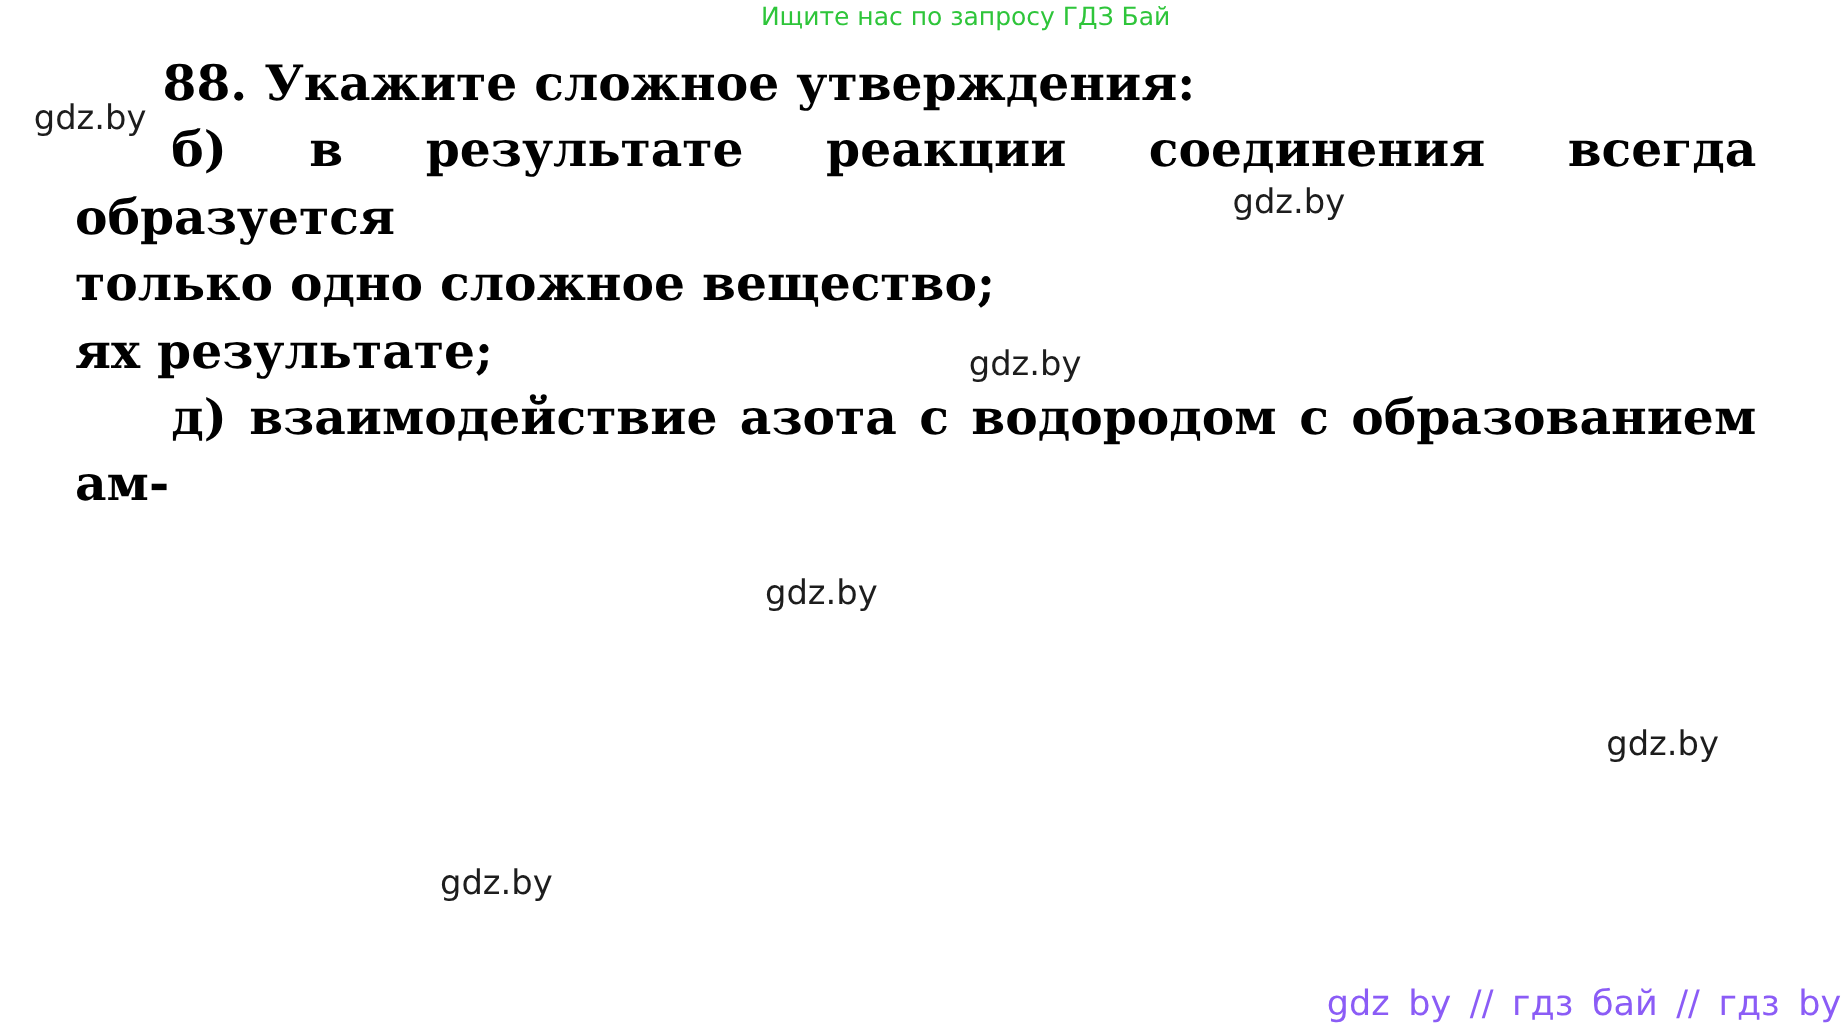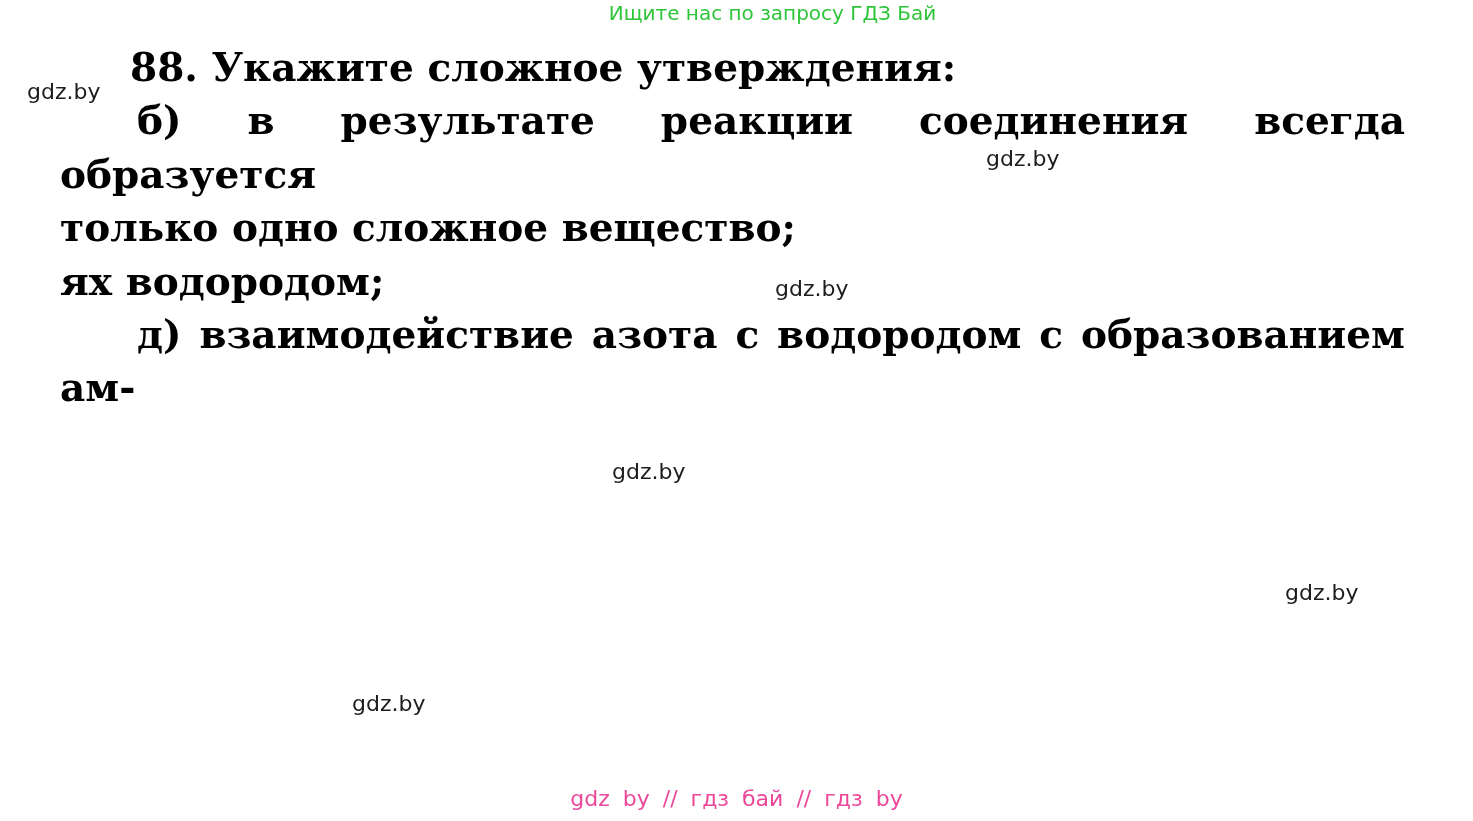--- a/index.html
+++ b/index.html
@@ -49,43 +49,43 @@
   sub {
     font-size: 26px;
     line-height: 0;
     vertical-align: -9px;
   }
 
   
   .watermark {
     position: absolute;
     font-family: "DejaVu Sans", "Liberation Sans", sans-serif;
-    font-size: 22px;
+    font-size: 27px;
     font-weight: 400;
     color: #1d1d1d;
     white-space: nowrap;
   }
   .w1 { left: 27px;   top: 79px;  }
   .w2 { left: 986px;  top: 146px; }
   .w3 { left: 775px;  top: 276px; }
   .w4 { left: 612px;  top: 459px; }
   .w5 { left: 1285px; top: 580px; }
   .w6 { left: 352px;  top: 691px; }
 
   
   .promo-bottom {
     position: absolute;
     top: 786px;
     left: 0;
     width: 100%;
-    text-align: center;
+    text-align: right;
     font-family: "DejaVu Sans", "Liberation Sans", sans-serif;
-    font-size: 22px;
+    font-size: 28px;
     font-weight: 400;
-    color: #ec4899;
+    color: #8b5cf6;
     word-spacing: 6px;
   }
 </style>
 </head>
 <body>
 
 <div class="promo-top">Ищите нас по запросу ГДЗ Бай</div>
 
 <main class="problem">
 
@@ -93,21 +93,21 @@
 
 
 
   <div class="line first full">б) в результате реакции соединения всегда образуется</div>
 
   <div class="line">только одно сложное вещество;</div>
 
 
 
 
-  <div class="line">ях водородом;</div>
+  <div class="line">ях результате;</div>
 
   <div class="line first full">д) взаимодействие азота с водородом с образованием ам-</div>
 
 </main>
 
 <span class="watermark w1">gdz.by</span>
 <span class="watermark w2">gdz.by</span>
 <span class="watermark w3">gdz.by</span>
 <span class="watermark w4">gdz.by</span>
 <span class="watermark w5">gdz.by</span>

